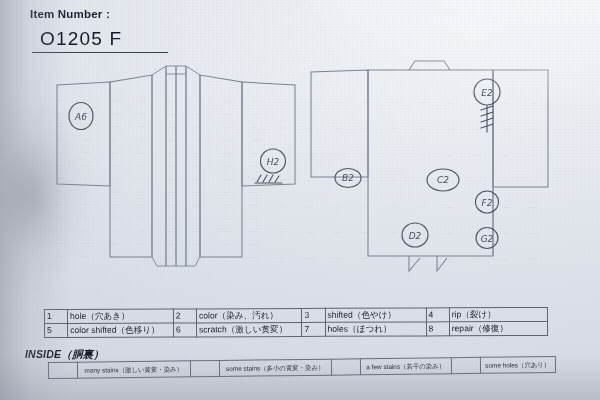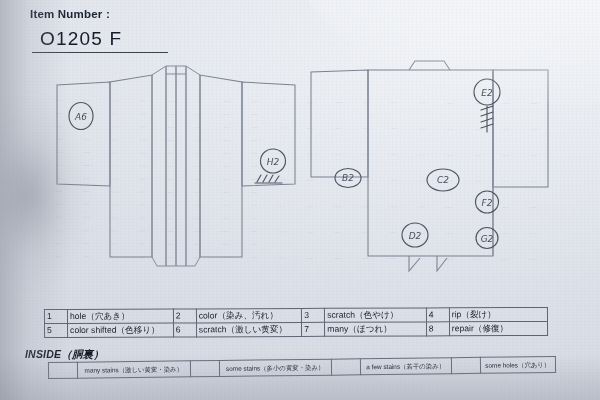--- a/index.html
+++ b/index.html
@@ -216,31 +216,31 @@
   </svg>
 
   <table class="legend">
     <tbody>
       <tr>
         <td class="num">1</td>
         <td class="txt">hole（穴あき）</td>
         <td class="num">2</td>
         <td class="txt">color（染み、汚れ）</td>
         <td class="num">3</td>
-        <td class="txt">scratch（色やけ）</td>
+        <td class="txt">shifted（色やけ）</td>
         <td class="num">4</td>
         <td class="txt">rip（裂け）</td>
       </tr>
       <tr>
         <td class="num">5</td>
         <td class="txt">color shifted（色移り）</td>
         <td class="num">6</td>
         <td class="txt">scratch（激しい黄変）</td>
         <td class="num">7</td>
-        <td class="txt">many（ほつれ）</td>
+        <td class="txt">holes（ほつれ）</td>
         <td class="num">8</td>
         <td class="txt">repair（修復）</td>
       </tr>
     </tbody>
   </table>
 
   <div class="inside-label">INSIDE（胴裏）</div>
   <div class="inside-wrap">
     <table class="inside-tbl">
       <tbody>

